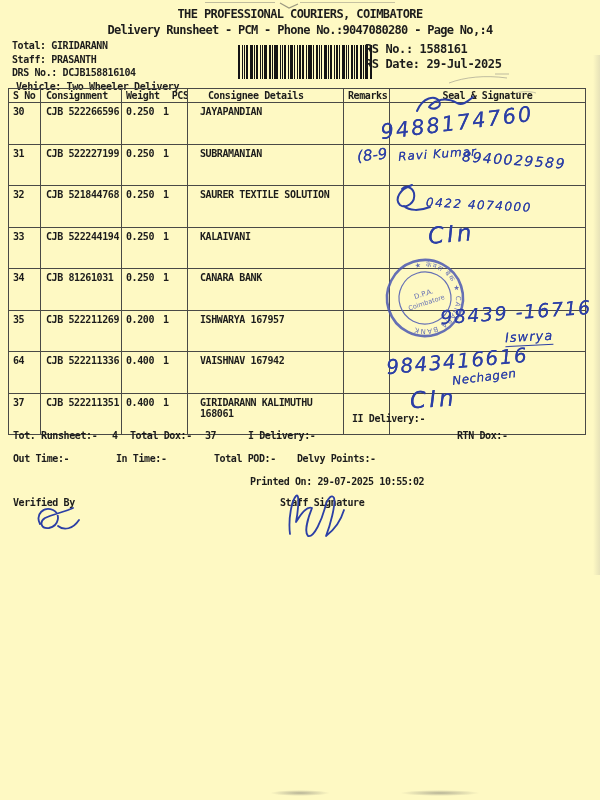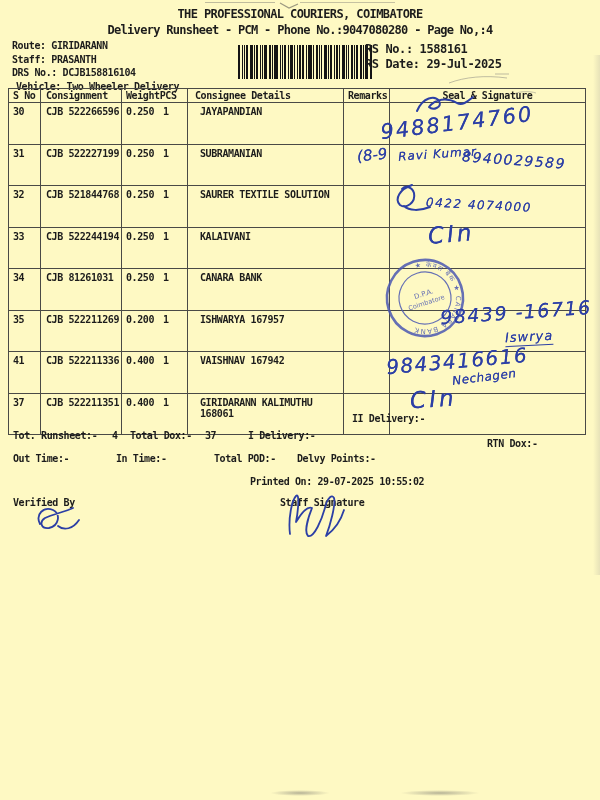--- a/index.html
+++ b/index.html
@@ -22,23 +22,23 @@
   .tr:last-child{border-bottom:none;}
   .th-row{height:13px;font-weight:bold;}
   .data-row{height:40.5px;}
   .td{border-right:1px solid #4a4a46;font-size:10px;font-weight:bold;
       letter-spacing:-0.4px;overflow:hidden;padding-top:1px;}
   .td:last-child{border-right:none;}
   .th-row .td{padding-top:0;line-height:13px;}
   .c-sno{padding-left:4px;}
   .c-cons{padding-left:5px;}
   .c-weight{padding-left:4px;}
-  .c-weight .pv{margin-left:0;}
+  .c-weight .pv{margin-left:12px;}
   .data-row .c-weight .pv{margin-left:9px;}
-  .c-consignee{padding-left:7px;}
+  .c-consignee{padding-left:20px;}
   .data-row .c-consignee{padding-left:12px;}
   .data-row .td{padding-top:3px;}
   .c-remarks{padding-left:4px;}
   .c-seal{text-align:center;}
   
   .fline{position:absolute;font-size:10px;font-weight:bold;letter-spacing:-0.4px;white-space:nowrap;}
   
   .hw{position:absolute;color:#2c3fa5;font-family:"DejaVu Sans","Liberation Sans",sans-serif;
       font-style:italic;white-space:nowrap;text-shadow:0 0 0.5px #3a4cae;}
   .hw-r30{left:380px;top:111px;font-size:21px;letter-spacing:2px;transform:rotate(-7deg);}
@@ -71,21 +71,21 @@
   <div class="artifact" style="left:205px;top:2px;width:70px;height:1px;background:rgba(115,113,110,0.45);"></div>
   <div class="artifact" style="left:300px;top:2px;width:95px;height:1px;background:rgba(115,113,110,0.4);"></div>
   <svg class="artifact" style="left:278px;top:1px;" width="24" height="10">
     <path d="M2,2 L11,7 L20,3" fill="none" stroke="rgba(90,88,85,0.6)" stroke-width="1.2"></path>
   </svg>
 
   <div class="doc-title">THE PROFESSIONAL COURIERS, COIMBATORE</div>
   <div class="doc-subtitle">Delivery Runsheet - PCM - Phone No.:9047080280 - Page No,:4</div>
 
   <div class="info-left">
-    <div><span>Route:</span> <span>GIRIDARANN</span></div>
+    <div><span>Total:</span> <span>GIRIDARANN</span></div>
     <div><span>Staff:</span> <span>PRASANTH</span></div>
     <div><span>DRS No.:</span> <span>DCJB158816104</span></div>
     <div style="padding-left:4px;"><span>Vehicle:</span> <span>Two Wheeler Delivery</span></div>
   </div>
 
   <svg class="barcode" width="140" height="36">
     <g fill="#141414">
         <rect x="2" y="1" width="2" height="34"></rect>
         <rect x="6" y="1" width="1" height="34"></rect>
         <rect x="8" y="1" width="1" height="34"></rect>
@@ -197,21 +197,21 @@
         </div>
         <div class="tr data-row">
           <div class="td c-sno">35</div>
           <div class="td c-cons">CJB 522211269</div>
           <div class="td c-weight"><span class="wv">0.200</span><span class="pv">1</span></div>
           <div class="td c-consignee">ISHWARYA 167957</div>
           <div class="td c-remarks"></div>
           <div class="td c-seal"></div>
         </div>
         <div class="tr data-row">
-          <div class="td c-sno">41</div>
+          <div class="td c-sno">64</div>
           <div class="td c-cons">CJB 522211336</div>
           <div class="td c-weight"><span class="wv">0.400</span><span class="pv">1</span></div>
           <div class="td c-consignee">VAISHNAV 167942</div>
           <div class="td c-remarks"></div>
           <div class="td c-seal"></div>
         </div>
         <div class="tr data-row">
           <div class="td c-sno">37</div>
           <div class="td c-cons">CJB 522211351</div>
           <div class="td c-weight"><span class="wv">0.400</span><span class="pv">1</span></div>
@@ -258,21 +258,21 @@
   <div class="hw hw-r36n">Nechagen</div>
 
   <div class="hw hw-r37">CIn</div>
 
   <div class="fline" style="left:13px;top:430px;">Tot. Runsheet:-</div>
   <div class="fline" style="left:112px;top:430px;">4</div>
   <div class="fline" style="left:130px;top:430px;">Total Dox:-</div>
   <div class="fline" style="left:205px;top:430px;">37</div>
   <div class="fline" style="left:248px;top:430px;">I Delivery:-</div>
   <div class="fline" style="left:352px;top:413px;">II Delivery:-</div>
-  <div class="fline" style="left:487px;top:430px;margin-top:8px;">RTN Dox:-</div>
+  <div class="fline" style="left:457px;top:430px;">RTN Dox:-</div>
 
   <div class="fline" style="left:13px;top:453px;">Out Time:-</div>
   <div class="fline" style="left:116px;top:453px;">In Time:-</div>
   <div class="fline" style="left:214px;top:453px;">Total POD:-</div>
   <div class="fline" style="left:297px;top:453px;">Delvy Points:-</div>
 
   <div class="fline" style="left:250px;top:476px;">Printed On: 29-07-2025 10:55:02</div>
 
   <div class="fline" style="left:13px;top:497px;">Verified By</div>
   <div class="fline" style="left:280px;top:497px;">Staff Signature</div>

